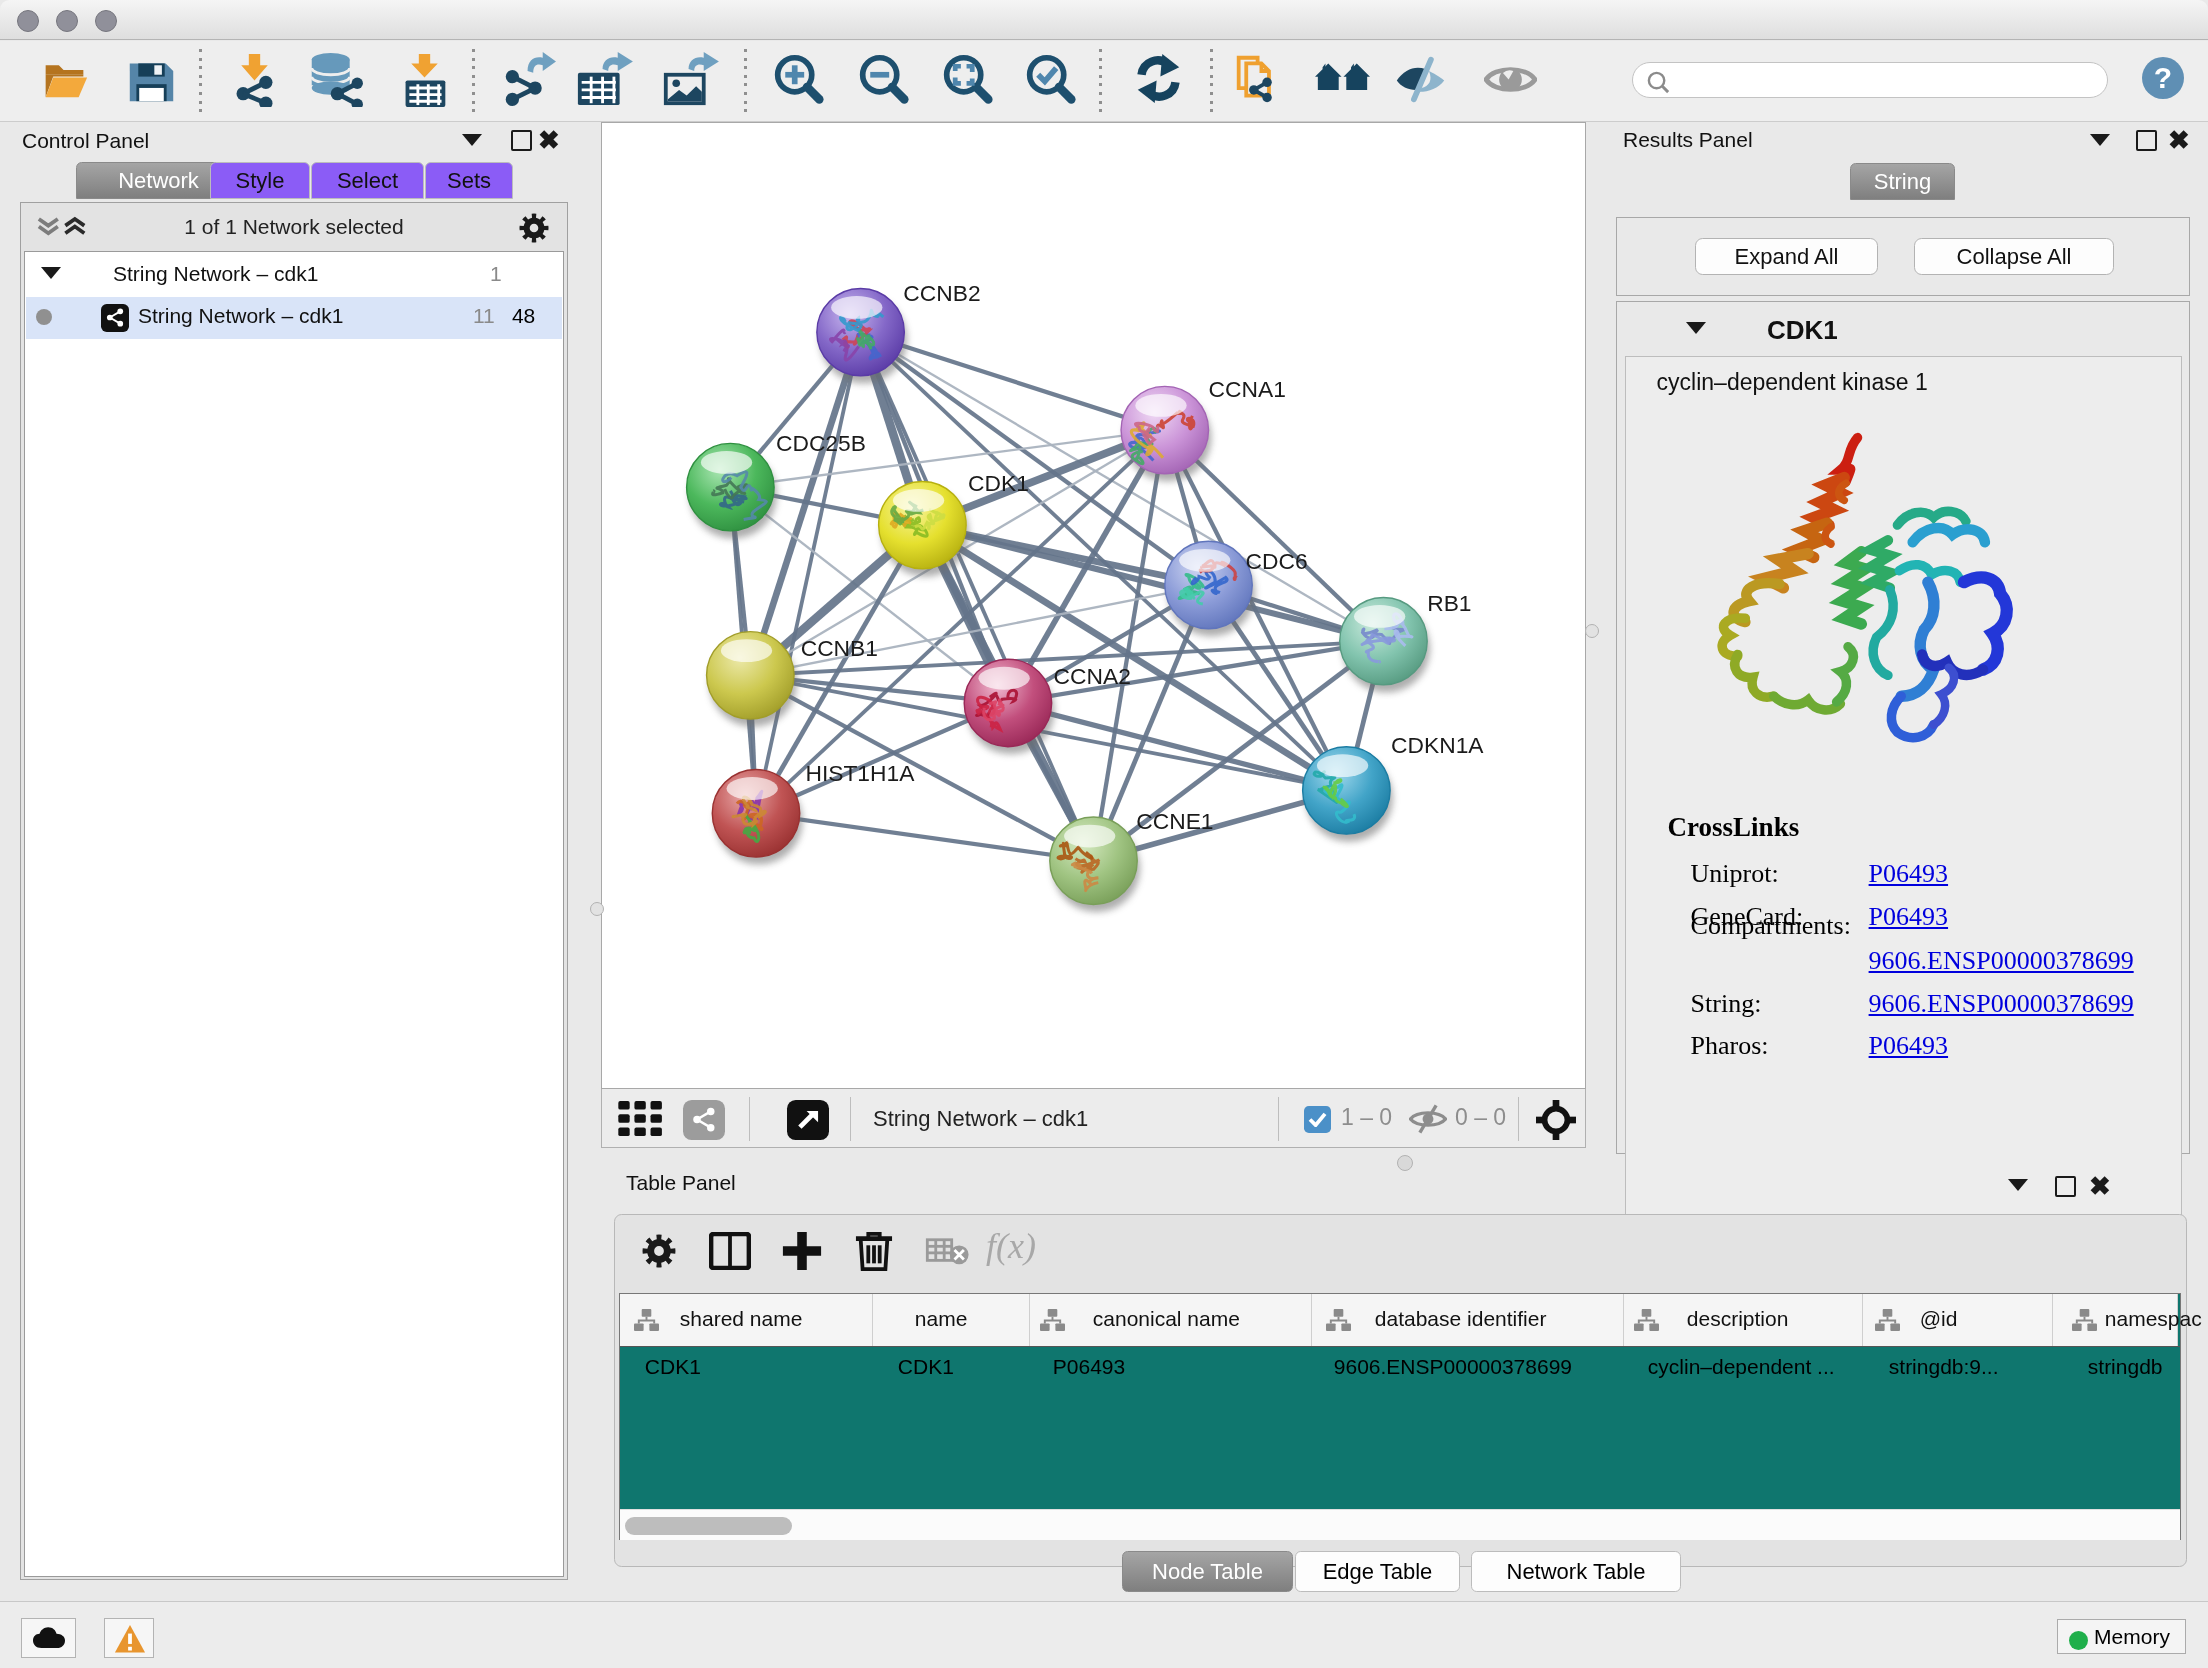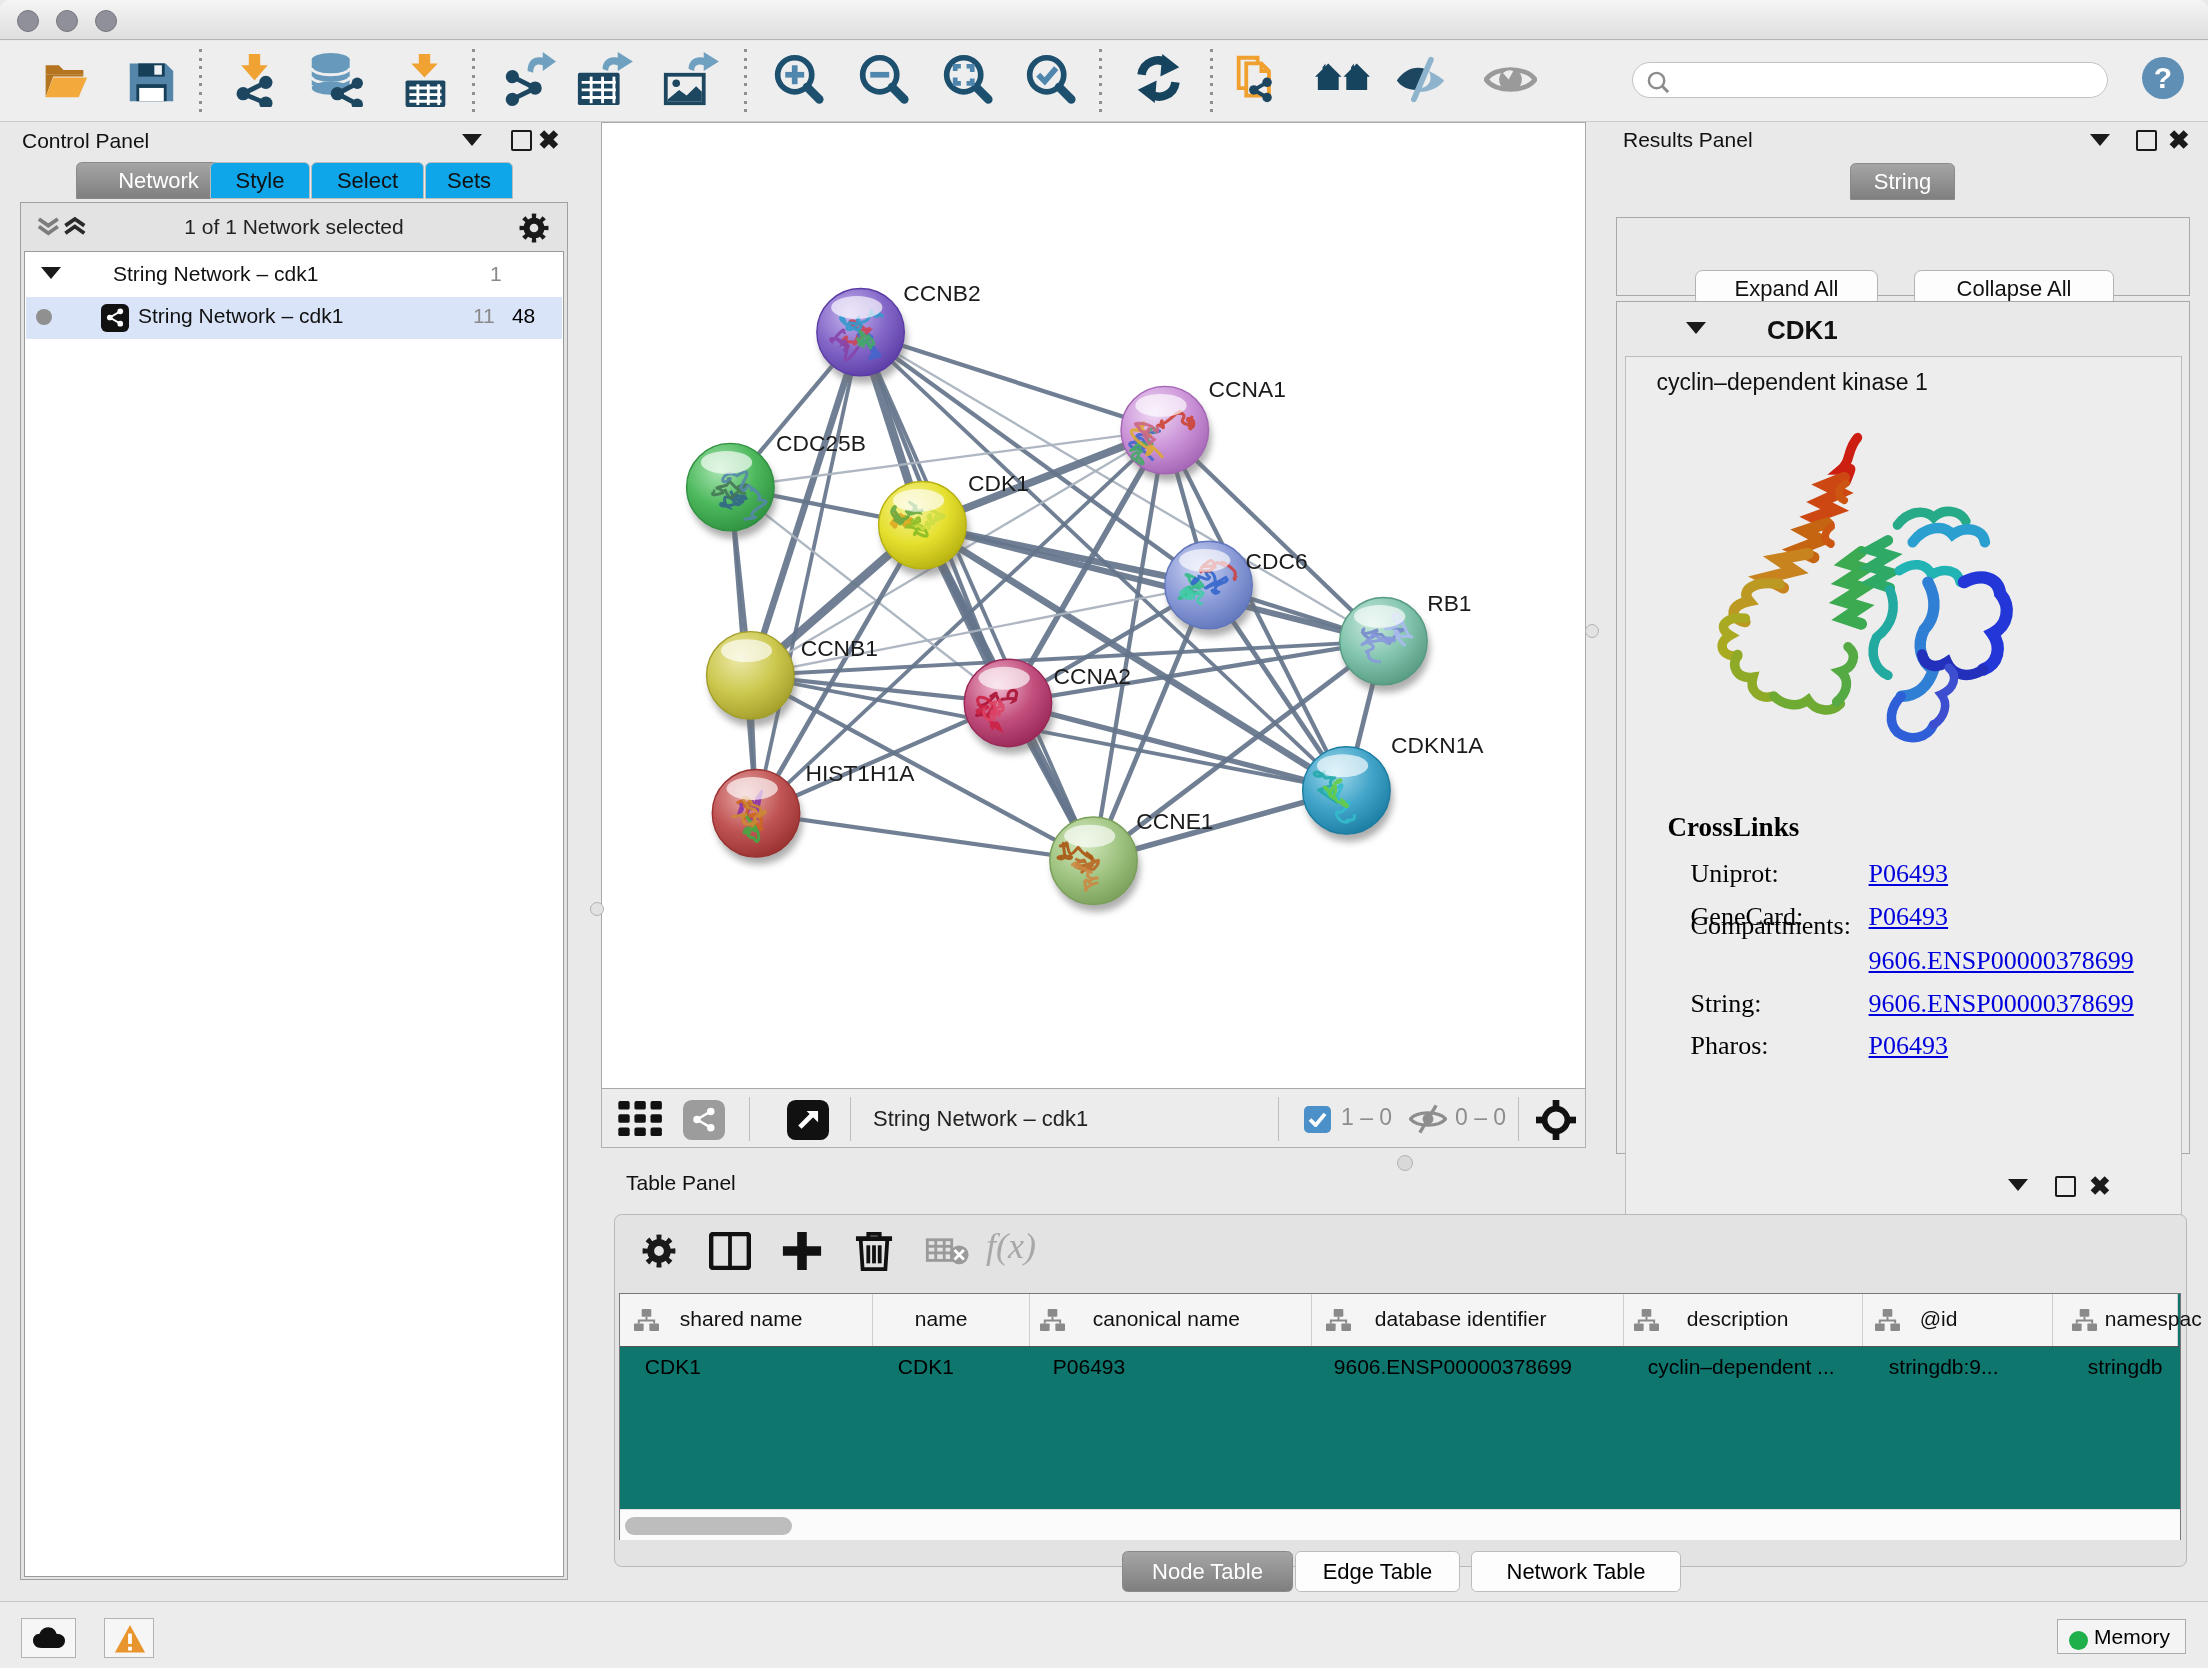--- a/index.html
+++ b/index.html
@@ -11,34 +11,34 @@
 #title { position:absolute; top:6.7px; left:0; width:2208px; text-align:center; font-size:24px; font-weight:600; color:#393939; }
 
 #toolbar { position:absolute; left:0; top:41px; width:2208px; height:81px; background:#eeeeee; border-bottom:1px solid #cccccc; }
 .sep { position:absolute; top:7.6px; height:65px; width:2.9px; background:repeating-linear-gradient(#8f8f8f 0 2.9px, rgba(0,0,0,0) 2.9px 8.6px); }
 .ticon { position:absolute; top:11.4px; }
 #searchbox { position:absolute; left:1632px; top:21px; width:476px; height:36px; background:#ffffff; border:1px solid #c3c3c3; border-radius:18px; }
 #helpbtn { position:absolute; left:2142px; top:16px; width:42px; height:42px; border-radius:50%; background:#5f8fb4; color:#fff; font-size:30px; font-weight:bold; text-align:center; line-height:42px; }
 
 .phead { font-size:21px; color:#111; }
 
-.tab { position:absolute; height:37px; border:1px solid #bcbcbc; background:#0ea5e9; color:#111; font-size:22px; text-align:center; border-radius:5.7px 5.7px 0 0; }
+.tab { position:absolute; height:37px; border:1px solid #bcbcbc; background:#8b5cf6; color:#111; font-size:22px; text-align:center; border-radius:5.7px 5.7px 0 0; }
 .tabsel { background:linear-gradient(#a5a5a5,#7f7f7f); color:#fff; border-color:#8a8a8a; }
 
 #cp-box { position:absolute; left:20px; top:202px; width:548px; height:1378px; border:1px solid #a0a0a0; background:#e3e3e3; }
 #cp-list { position:absolute; left:2.9px; top:48px; width:540px; height:1326px; background:#ffffff; border:1px solid #9a9a9a; }
 .row2 { position:absolute; left:1px; top:45px; width:536px; height:42px; background:#d9e4f8; }
 
 #netview { position:absolute; left:601px; top:122px; width:985px; height:967px; background:#ffffff; border:1px solid #a8a8a8; }
 #nettool { position:absolute; left:601px; top:1089px; width:985px; height:59px; background:#ececec; border:1px solid #b0b0b0; border-top:0; }
 
 #rp-box1 { position:absolute; left:1616px; top:217px; width:574px; height:79px; border:1px solid #a8a8a8; background:#e9e9e9; }
 #rp-box2 { position:absolute; left:1616px; top:301px; width:574px; height:853px; border:1px solid #a8a8a8; background:#e9e9e9; }
 #rp-inner { position:absolute; left:7.6px; top:54px; width:557px; height:969px; background:#ededed; border:1px solid #bdbdbd; }
-.btn { position:absolute; height:37px; background:#fdfdfd; border:1px solid #b3b3b3; border-radius:7.6px; font-size:22px; text-align:center; color:#111;margin-top:32px; }
+.btn { position:absolute; height:37px; background:#fdfdfd; border:1px solid #b3b3b3; border-radius:7.6px; font-size:22px; text-align:center; color:#111; }
 .serif { font-family:"Liberation Serif", serif; }
 .link { color:#0000dd; text-decoration:underline; }
 
 #tp-box { position:absolute; left:614px; top:1214px; width:1573px; height:353px; background:#e3e3e3; border:1px solid #b8b8b8; border-radius:7.6px; }
 #tp-table { position:absolute; left:3.8px; top:78px; width:1562px; height:247px; background:#0f766e; border:1px solid #777; }
 .th { position:absolute; top:0; height:52px; background:#f5f5f5; border-right:1px solid #cfcfcf; font-size:21px; color:#111; }
 .hier { position:absolute; top:14.3px; }
 .thl { position:absolute; top:13.3px; font-size:21px; color:#111; }
 .btab { position:absolute; top:1551px; height:41px; border:1px solid #bcbcbc; background:#fdfdfd; font-size:22px; text-align:center; border-radius:5.7px; line-height:39px; }
 .btab.tabsel { background:linear-gradient(#a5a5a5,#7f7f7f); color:#fff; border-color:#8a8a8a; }

